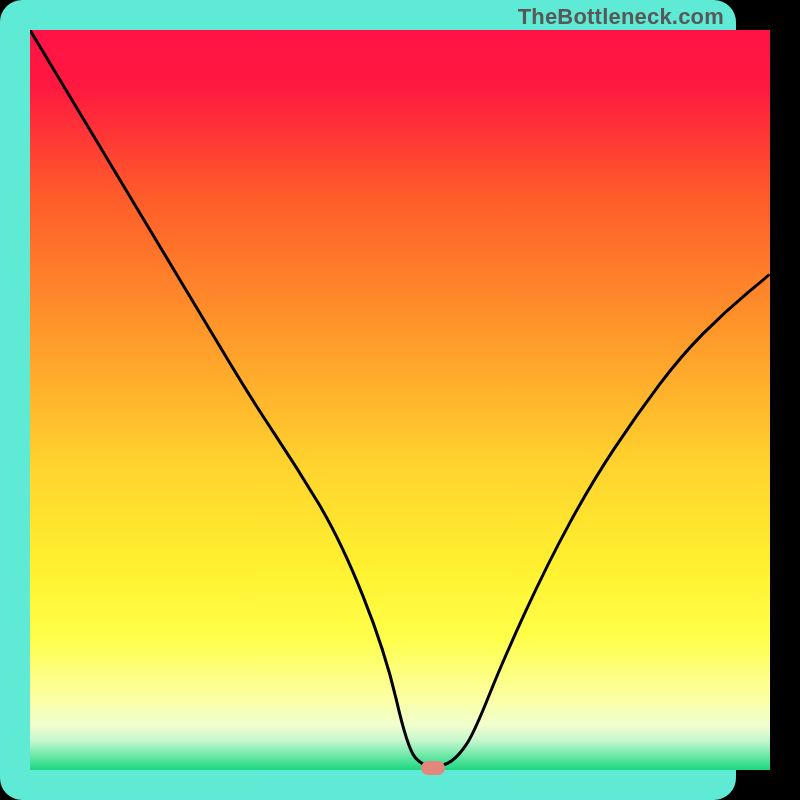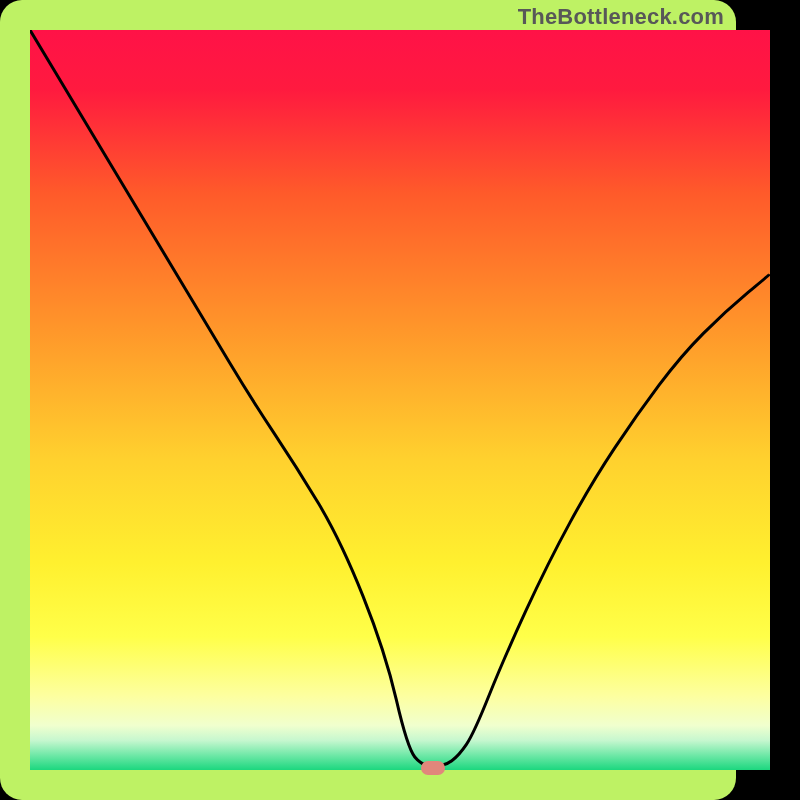--- a/index.html
+++ b/index.html
@@ -8,21 +8,21 @@
     width: 800px;
     height: 800px;
     background: #000;
     font-family: Arial, Helvetica, sans-serif;
     overflow: hidden;
   }
   .frame {
     position: relative;
     width: 736px;
     height: 800px;
-    background: #bef264;
+    background: #5eead4;
     border-radius: 22px;
   }
   .watermark {
     position: absolute;
     top: 4px;
     right: 12px;
     color: #585858;
     font-size: 22px;
     font-weight: 600;
     letter-spacing: 0.2px;

